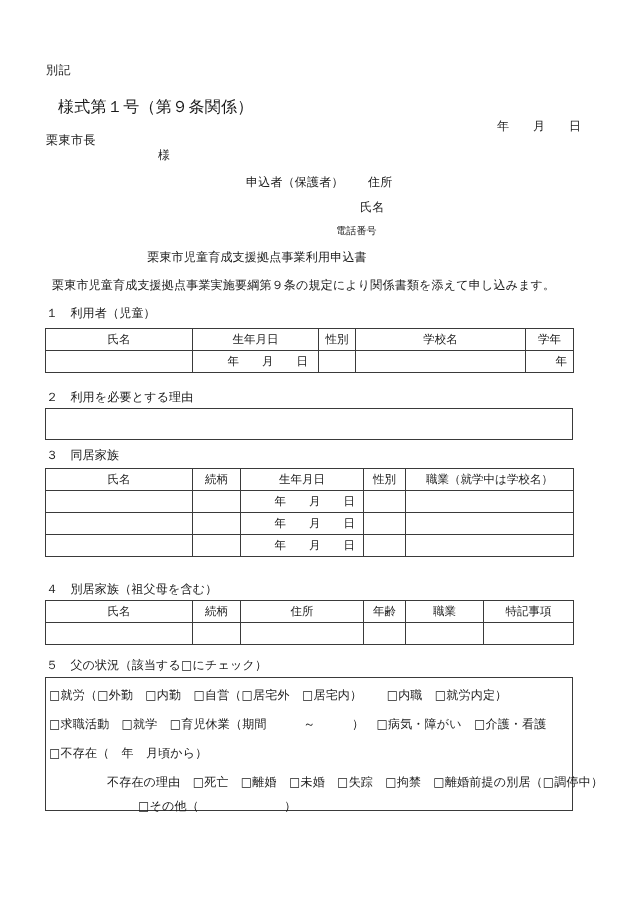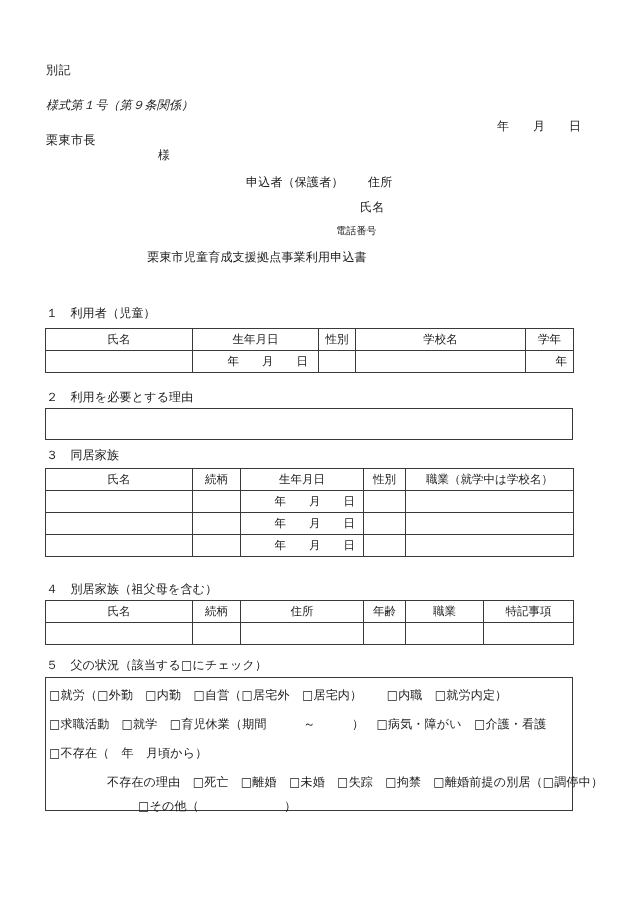--- a/index.html
+++ b/index.html
@@ -22,21 +22,21 @@
     left: 0; top: 0;
     width: 630px;
     height: 903px;
     overflow: hidden;
   }
 
   
   .abs { position: absolute; white-space: pre; line-height: 1; }
 
   .t-bekki    { left: 46px;  top: 64px;  font-size: 12px; letter-spacing: 0.5px; }
-  .t-yoshiki  { left: 46px;  top: 99px;  font-size: 12px; letter-spacing: 0.3px; font-style: italic; }
+  .t-yoshiki  { left: 58px;  top: 99px;  font-size: 16px; letter-spacing: 0.3px; }
   .t-date     { left: 497px; top: 120px; font-size: 12px; letter-spacing: 0px; }
   .t-mayor    { left: 46px;  top: 134px; font-size: 12px; letter-spacing: 0.5px; }
   .t-sama     { left: 158px; top: 149px; font-size: 12px; }
 
   .t-appl-1   { left: 246px; top: 176px; font-size: 12px; letter-spacing: 0.2px; }
   .t-appl-2   { left: 360px; top: 201px; font-size: 12px; letter-spacing: 0.2px; }
   .t-appl-3   { left: 336px; top: 226px; font-size: 10px; letter-spacing: 0.2px; text-align: right; }
 
   .t-title    { left: 0;     top: 251px; width: 514px; text-align: center;
                 font-size: 12px; letter-spacing: 0.2px; }
@@ -112,20 +112,21 @@
   <div class="abs t-yoshiki">様式第１号（第９条関係）</div>
   <div class="abs t-date">年　　月　　日</div>
   <div class="abs t-mayor">栗東市長</div>
   <div class="abs t-sama">様</div>
 
   <div class="abs t-appl-1">申込者（保護者）　　住所</div>
   <div class="abs t-appl-2">氏名</div>
   <div class="abs t-appl-3">電話番号</div>
 
   <div class="abs t-title">栗東市児童育成支援拠点事業利用申込書</div>
+  <div class="abs t-intro">栗東市児童育成支援拠点事業実施要綱第９条の規定により関係書類を添えて申し込みます。</div>
 
   <div class="sec-label sec-1">１　利用者（児童）</div>
   <table class="form" id="tbl-user">
     <colgroup>
       <col style="width:147px">
         <col style="width:126px">
         <col style="width:37px">
       <col style="width:170px">
         <col style="width:48px">
     </colgroup>

